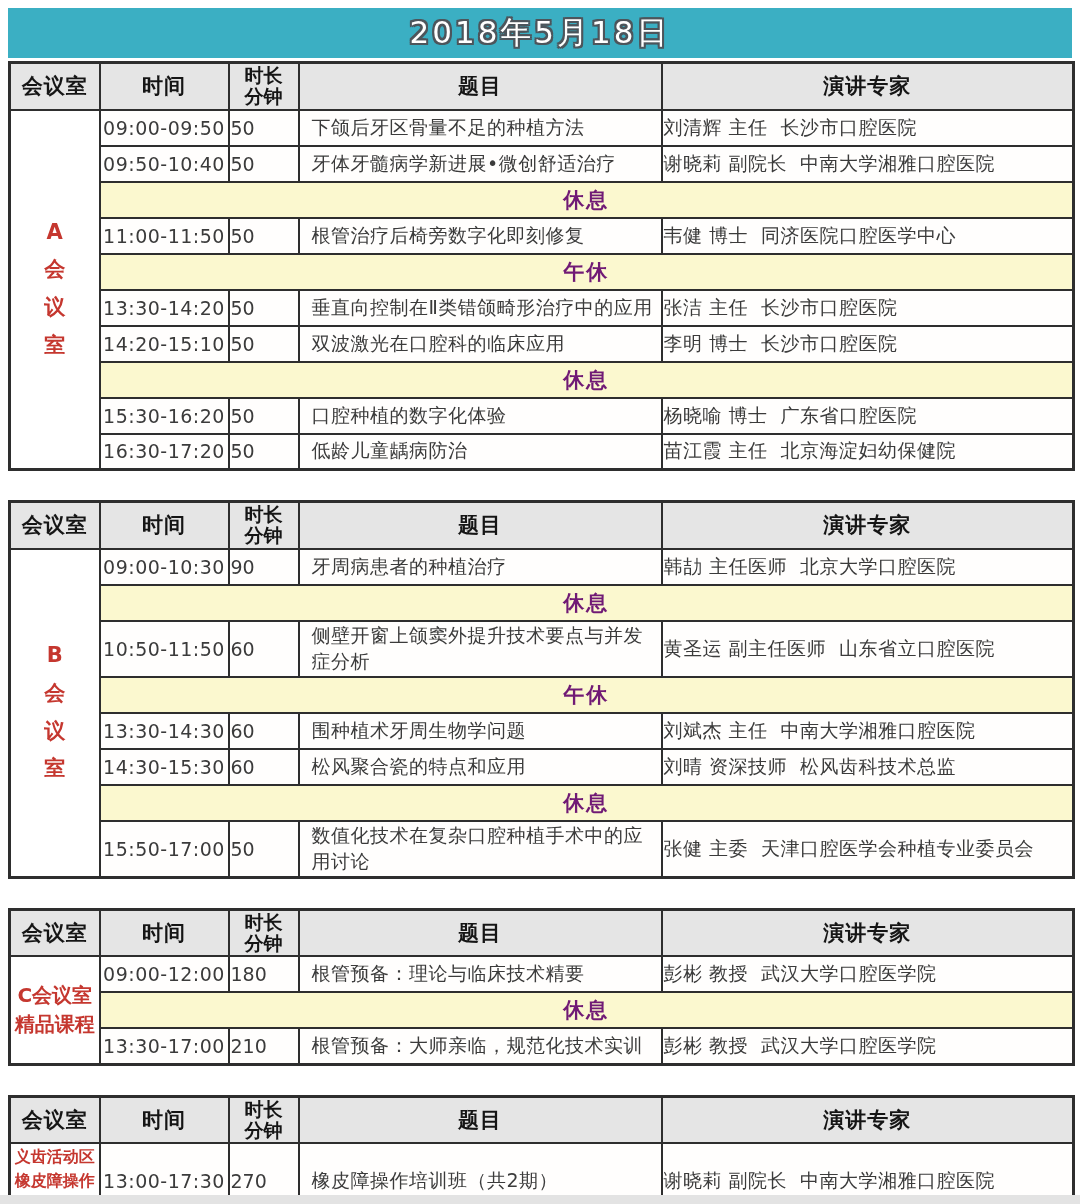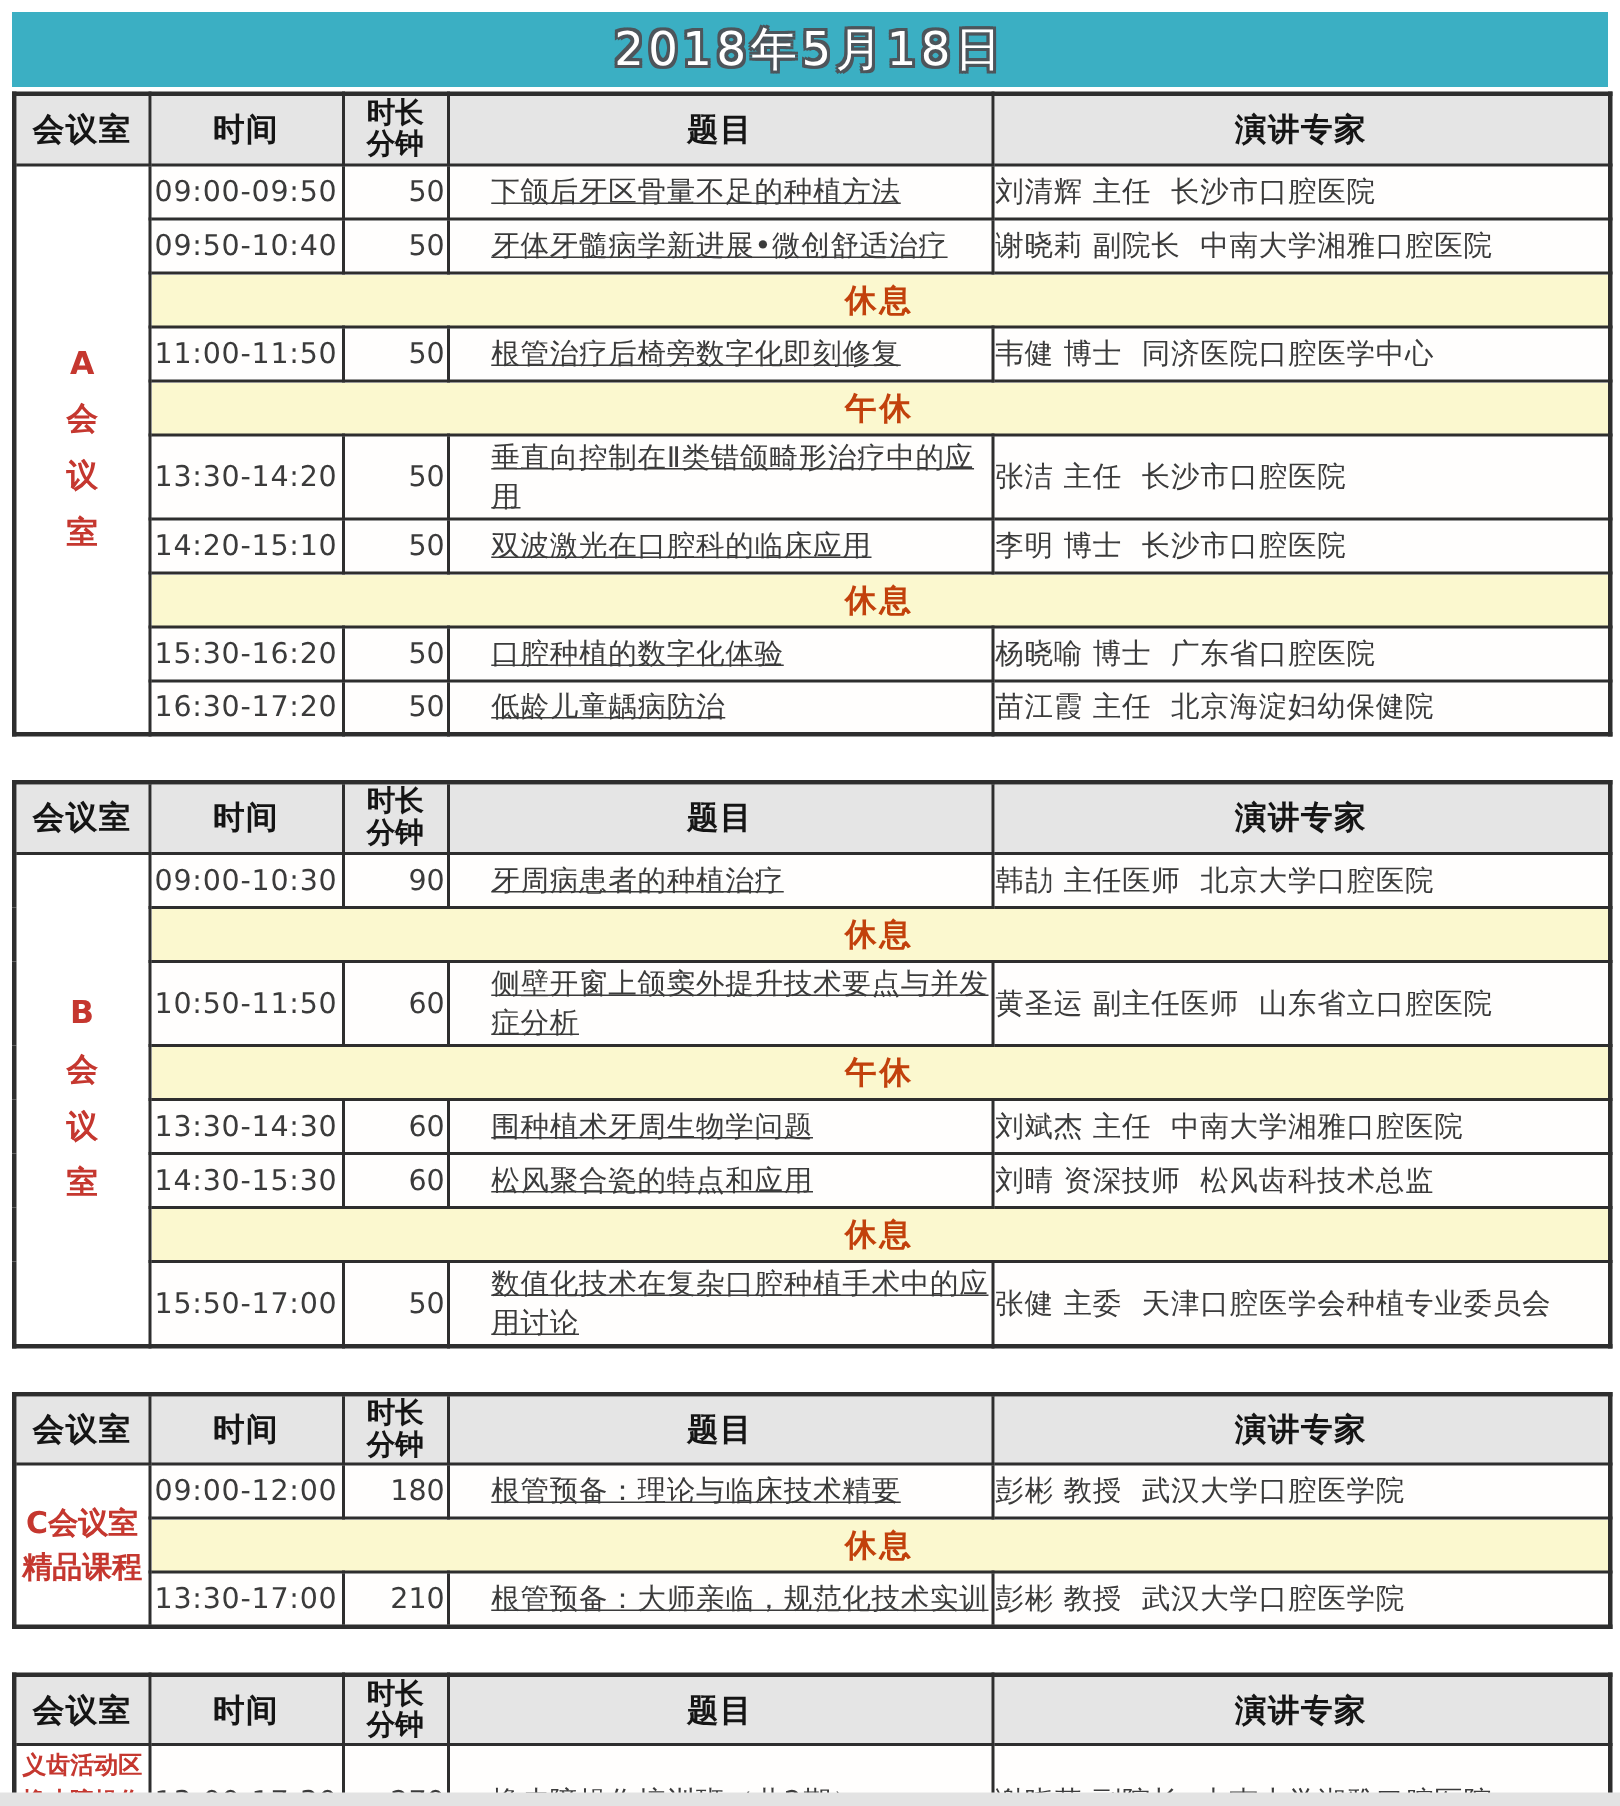--- a/index.html
+++ b/index.html
@@ -32,34 +32,34 @@
   col.c-speaker{ width:412px; }
 
   .sched th {
     background:#e5e5e5; color:#151515; font-weight:bold; font-size:21px;
     height:44px; text-align:center; letter-spacing:1px;
   }
   .sched th.dur-head { font-size:19px; line-height:1.12; letter-spacing:0; }
 
   .sched td { height:36px; color:#3b3b3b; font-size:19px; background:#fffefd; }
   td.time    { text-align:center; letter-spacing:0.5px;margin-left:12px; }
-  td.dur     { text-align:right; }
-  td.title   { text-align:left; padding-left:28px; white-space:pre-wrap; letter-spacing:0.5px;text-decoration:underline; }
+  td.dur     { text-align:left; }
+  td.title   { text-align:left; padding-left:12px; white-space:pre-wrap; letter-spacing:0.5px; }
   td.speaker { text-align:left; white-space:pre-wrap; letter-spacing:0.5px; }
 
   td.room {
     background:#ffffff; text-align:center; vertical-align:middle;
     color:#c5372f; font-weight:bold; font-size:21px;
   }
   .room-vert  { white-space:pre-line; line-height:1.8; }
   .room-lines { white-space:pre-line; line-height:1.45; font-size:20px; }
   .room-lines.small { font-size:16px; line-height:1.5; }
 
   tr.break td.break-cell {
-    background:#fbf8cf; color:#c2410c; font-weight:bold; font-size:21px;
+    background:#fbf8cf; color:#701a75; font-weight:bold; font-size:21px;
     text-align:center; letter-spacing:2px; height:36px;
   }
   td.tall { height:60px; }
 
   .bottom-strip {
     position:absolute; left:0; right:0; bottom:0; height:9px; background:#e3e3e3;
   }
 </style>
 </head>
 <body>

